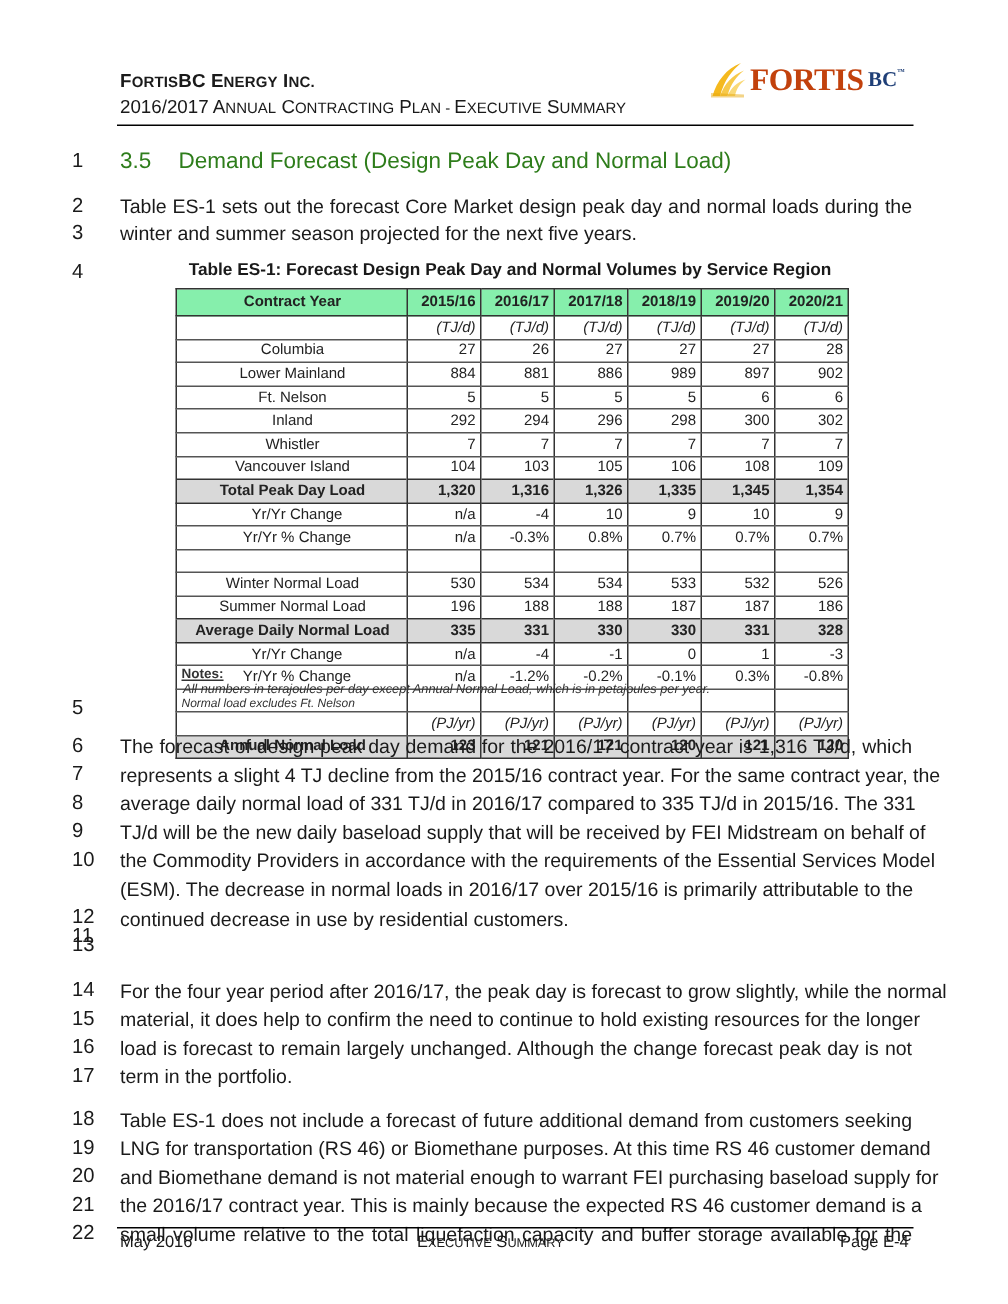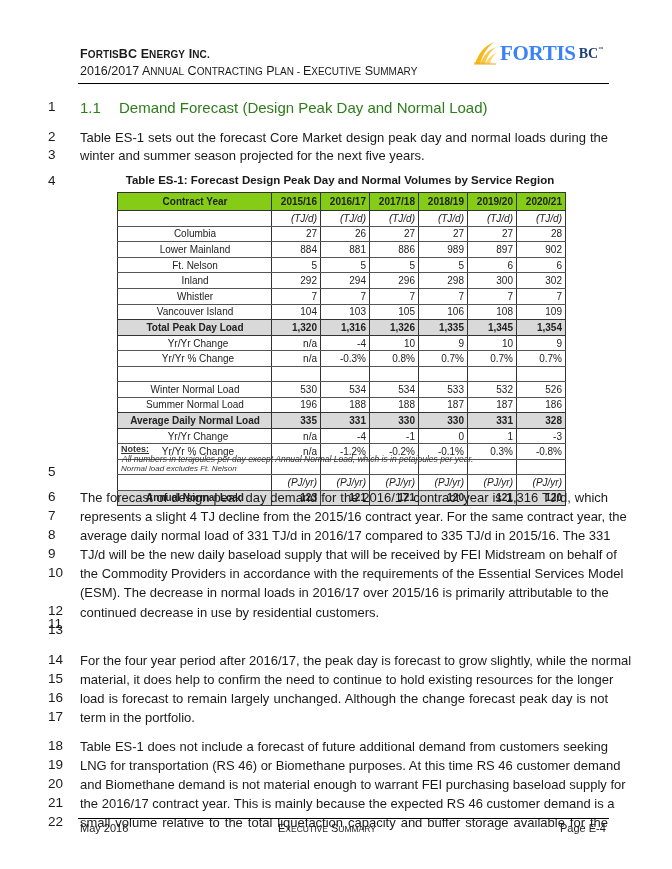--- a/index.html
+++ b/index.html
@@ -9,21 +9,21 @@
   }
   .abs { position: absolute; }
 
   
   .hdr-co { left: 80px; top: 47px; font-size: 12.5px; font-weight: bold; letter-spacing: 0.1px; }
   .hdr-plan { left: 80px; top: 64px; font-size: 12.5px; }
   .sc-big { font-size: 12.5px; }
   .sc-small { font-size: 10px; }
   .hdr-rule { left: 78px; top: 83px; width: 531px; height: 1px; background: #000; }
   .logo { left: 472px; top: 40px; height: 26px; display: flex; align-items: center; }
-  .logo-text { font-family: "Liberation Serif", serif; color: #3b82f6; font-weight: bold; font-size: 21px; margin-left: 2px; letter-spacing: -0.3px; }
+  .logo-text { font-family: "Liberation Serif", serif; color: #c2410c; font-weight: bold; font-size: 21px; margin-left: 2px; letter-spacing: -0.3px; }
   .logo-bc { font-family: "Liberation Serif", serif; color: #1f3f77; font-size: 14px; font-weight: bold; margin-left: 3px; position: relative; top: 1px; }
   .logo-tm { font-size: 5px; vertical-align: top; color: #1f3f77; }
 
   
   .ln { left: 48px; width: 16px; font-size: 13.5px; text-align: left; }
 
   
   .sec-num { left: 80px; top: 99px; font-size: 15px; color: #2e7d1b; }
   .sec-title { left: 119px; top: 99px; font-size: 15px; color: #2e7d1b; }
 
@@ -31,21 +31,21 @@
   .para { left: 80px; width: 528px; font-size: 13px; line-height: 19.1px; text-align: justify; text-align-last: auto; }
   .para .ln-row { display: block; text-align: justify; text-align-last: justify; white-space: nowrap; height: 19.1px; }
   .para .ln-row.last { text-align-last: left; }
 
   
   .caption { left: 118px; top: 174px; width: 444px; text-align: center; font-size: 11.5px; font-weight: bold; }
 
   
   .tbl { left: 117px; top: 192px; border-collapse: collapse; font-size: 10px; color: #222; }
   .tbl td, .tbl th { border-right: 1px solid #333; padding: 0 3px; height: 14.6px; line-height: 13px; }
-  .tbl th { background: #84cc16; font-weight: bold; font-size: 10px; text-align: center; height: 17px; border-top: 1.5px solid #333; border-bottom: 1px solid #333; }
+  .tbl th { background: #86efac; font-weight: bold; font-size: 10px; text-align: center; height: 17px; border-top: 1.5px solid #333; border-bottom: 1px solid #333; }
   .tbl th.yr { text-align: right; }
   .tbl .c0 { width: 140px; text-align: center; padding-left: 4px; }
   .tbl .cn { width: 42px; text-align: right; }
   .tbl td:first-child, .tbl th:first-child { border-left: 1.5px solid #333; }
   .tbl td:last-child, .tbl th:last-child { border-right: 1.5px solid #333; }
   .tbl tr.rule td { border-bottom: 1px solid #555; }
   .tbl tr.unit td { font-style: italic; border-bottom: 1px solid #555; }
   .tbl tr.total td { background: #d9d9d9; font-weight: bold; border-top: 1.5px solid #333; border-bottom: 1.5px solid #333; }
   .tbl tr.sub td.c0 { padding-left: 10px; }
   .tbl tr.blank td { height: 14px; }
@@ -98,21 +98,21 @@
 <div class="abs ln" style="top:652px">14</div>
 <div class="abs ln" style="top:671px">15</div>
 <div class="abs ln" style="top:690px">16</div>
 <div class="abs ln" style="top:709px">17</div>
 <div class="abs ln" style="top:738px">18</div>
 <div class="abs ln" style="top:757px">19</div>
 <div class="abs ln" style="top:776px">20</div>
 <div class="abs ln" style="top:795px">21</div>
 <div class="abs ln" style="top:814px">22</div>
 
-<div class="abs sec-num">1.1</div>
+<div class="abs sec-num">3.5</div>
 <div class="abs sec-title">Demand Forecast (Design Peak Day and Normal Load)</div>
 
 <div class="abs para" style="top:128px">
   <span class="ln-row">Table ES-1 sets out the forecast Core Market design peak day and normal loads during the</span>
   <span class="ln-row last" style="margin-top:-1px">winter and summer season projected for the next five years.</span>
 </div>
 
 <div class="abs caption">Table ES-1: Forecast Design Peak Day and Normal Volumes by Service Region</div>
 
 <table class="abs tbl">

